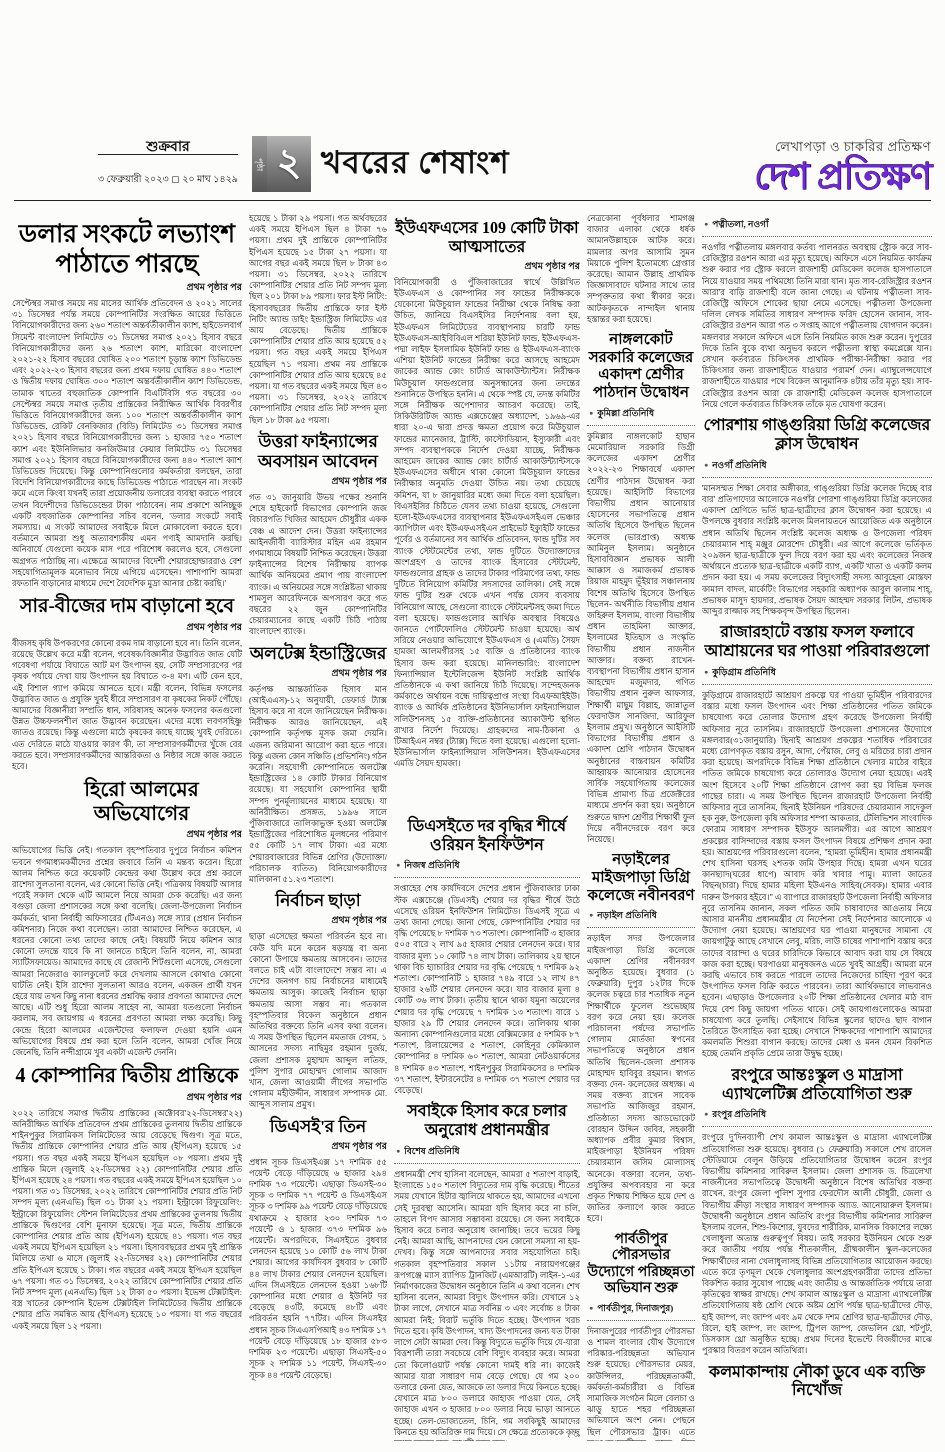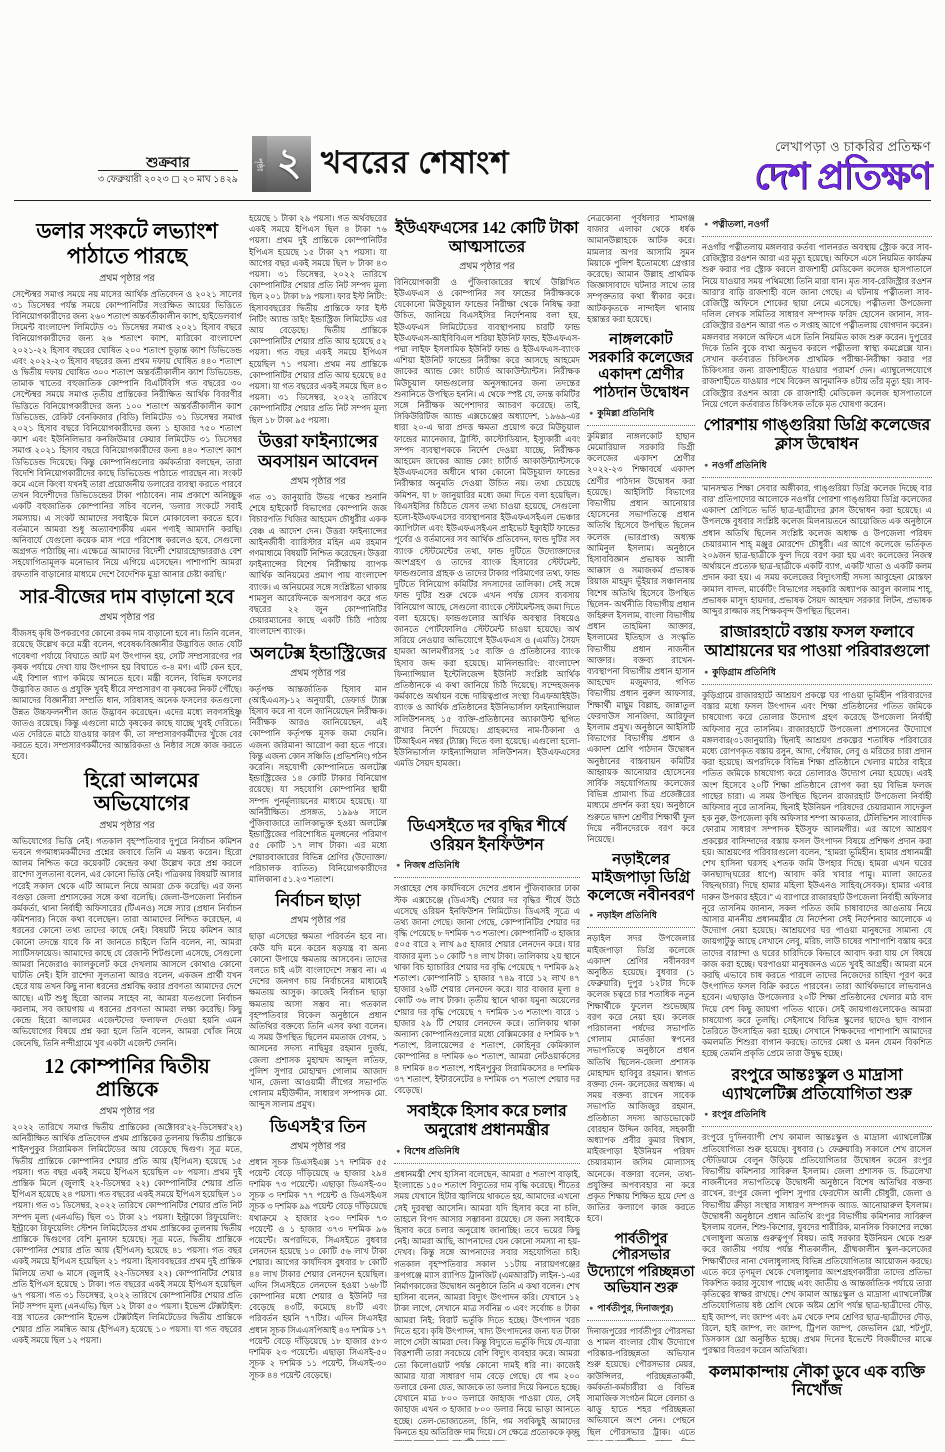--- a/index.html
+++ b/index.html
@@ -23,21 +23,21 @@
     height:108px;
     box-sizing:border-box;
   }
   .dateblock{
     margin-left:84px;
     text-align:center;
     padding-bottom:14px;
     white-space:nowrap;
   }
   .weekday{font-weight:bold;font-size:14px;line-height:15px;}
-  .dateline{font-size:9.5px;line-height:13px;border-top:1px solid #222;padding-top:2px;}
+  .dateline{font-size:9.5px;line-height:13px;border-top:1px solid #222;padding-top:18px;}
   .pagebox{
     display:flex;
     margin:0 10px 8px 14px;
     height:56px;
   }
   .pagebox .strip{
     width:15px;
     background:linear-gradient(#9a9a9a,#555);
     color:#fff;
     font-size:8px;
@@ -93,22 +93,22 @@
   .blk{margin-bottom:4px;}
   .blk.h{
     font-weight:bold;
     text-align:center;
     line-height:1.18;
     margin:6px 0 2px 0;
     color:#000;
   }
   .blk.sub{
     font-size:9.5px;
-    font-weight:normal;
-    text-align:center;
+    font-weight:bold;
+    text-align:right;
     margin:0 0 3px 0;
   }
   .blk.byline{
     font-size:9px;
     font-weight:bold;
     text-align:left;
     padding:2px 0 4px 2px;
     border-bottom:1px dotted #666;
     margin:2px 0 5px 0;
   }
@@ -143,50 +143,50 @@
     <div class="section-title">খবরের শেষাংশ</div>
     <div class="mast">
       <div class="tagline">লেখাপড়া ও চাকরির প্রতিক্ষণ</div>
       <div class="mastname">দেশ প্রতিক্ষণ</div>
     </div>
   </div>
   <div class="hdr-rule"></div>
 
   <div class="cols" id="cols">
       <div class="col" style="width: 230px;">
-        <div class="blk h" style="font-size: 21px;">ডলার সংকটে লভ্যাংশ পাঠাতে পারছে</div>
+        <div class="blk h" style="font-size: 25px;">ডলার সংকটে লভ্যাংশ পাঠাতে পারছে</div>
         <div class="blk sub">প্রথম পৃষ্ঠার পর</div>
         <div class="blk body">সেপ্টেম্বর সমাপ্ত সময়ে নয় মাসের আর্থিক প্রতিবেদন ও ২০২১ সালের ৩১ ডিসেম্বর পর্যন্ত সময়ে কোম্পানিটির সংরক্ষিত আয়ের ভিত্তিতে বিনিয়োগকারীদের জন্য ২৬০ শতাংশ অন্তর্বর্তীকালীন ক্যাশ, হাইডেলবার্গ সিমেন্ট বাংলাদেশ লিমিটেড ৩১ ডিসেম্বর সমাপ্ত ২০২১ হিসাব বছরে বিনিয়োগকারীদের জন্য ২৬ শতাংশ ক্যাশ, মারিকো বাংলাদেশ ২০২১-২২ হিসাব বছরের ঘোষিত ২০০ শতাংশ চূড়ান্ত ক্যাশ ডিভিডেন্ড এবং ২০২২-২৩ হিসাব বছরের জন্য প্রথম দফায় ঘোষিত ৪৪০ শতাংশ ও দ্বিতীয় দফায় ঘোষিত ৩০০ শতাংশ অন্তর্বর্তীকালীন ক্যাশ ডিভিডেন্ড, তামাক খাতের বহুজাতিক কোম্পানি বিএটিবিসি গত বছরের ৩০ সেপ্টেম্বর সময়ে সমাপ্ত তৃতীয় প্রান্তিকের নিরীক্ষিত আর্থিক বিবরণীর ভিত্তিতে বিনিয়োগকারীদের জন্য ১০০ শতাংশ অন্তর্বর্তীকালীন ক্যাশ ডিভিডেন্ড, রেকিট বেনকিজার (বিডি) লিমিটেড ৩১ ডিসেম্বর সমাপ্ত ২০২১ হিসাব বছরে বিনিয়োগকারীদের জন্য ১ হাজার ৭৫০ শতাংশ ক্যাশ এবং ইউনিলিভার কনজিউমার কেয়ার লিমিটেড ৩১ ডিসেম্বর সমাপ্ত ২০২১ হিসাব বছরে বিনিয়োগকারীদের জন্য ৪৪০ শতাংশ ক্যাশ ডিভিডেন্ড দিয়েছে। কিন্তু কোম্পানিগুলোর কর্মকর্তারা বলছেন, তারা বিদেশি বিনিয়োগকারীদের কাছে ডিভিডেন্ড পাঠাতে পারছেন না। সংকট কমে এলে কিংবা যখনই তারা প্রয়োজনীয় ডলারের ব্যবস্থা করতে পারবে তখন বিদেশীদের ডিভিডেন্ডের টাকা পাঠাবেন। নাম প্রকাশে অনিচ্ছুক একটি বহুজাতিক কোম্পানির সচিব বলেন, 'ডলার সংকটে সবাই সমস্যায়। এ সংকট আমাদের সবাইকে মিলে মোকাবেলা করতে হবে। বর্তমানে আমরা শুধু অত্যাবশ্যকীয় এমন পণ্যই আমদানি করছি। অনিবার্যে যেগুলো কয়েক মাস পরে পরিশোধ করলেও হবে, সেগুলো অগ্রগত পাঠাচ্ছি না। এক্ষেত্রে আমাদের বিদেশী শেয়ারহোল্ডাররাও বেশ সহযোগিতামূলক মনোভাব নিয়ে এগিয়ে এসেছেন। পাশাপাশি আমরা রফতানি বাড়ানোর মাধ্যমে দেশে বৈদেশিক মুদ্রা আনার চেষ্টা করছি।'</div>
         <div class="blk h" style="font-size: 19px;">সার-বীজের দাম বাড়ানো হবে</div>
         <div class="blk sub">প্রথম পৃষ্ঠার পর</div>
         <div class="blk body">বীজসহ কৃষি উপকরণের কোনো রকম দাম বাড়ানো হবে না। তিনি বলেন, রয়েছে উল্লেখ করে মন্ত্রী বলেন, গবেষক/বিজ্ঞানীর উদ্ভাবিত জাত যেটি গবেষণা পর্যায়ে বিঘাতে আট মণ উৎপাদন হয়, সেটি সম্প্রসারণের পর কৃষক পর্যায়ে দেখা যায় উৎপাদন হয় বিঘাতে ৩-৪ মণ। এটি কেন হবে, এই বিশাল গ্যাপ কমিয়ে আনতে হবে। মন্ত্রী বলেন, বিভিন্ন ফসলের উদ্ভাবিত জাত ও প্রযুক্তি খুবই ধীরে সম্প্রসারণ বা কৃষকের নিকট পৌঁছে। আমাদের বিজ্ঞানীরা সম্প্রতি ধান, সরিষাসহ অনেক ফসলের কতগুলো উন্নত উচ্চফলনশীল জাত উদ্ভাবন করেছেন। এদের মধ্যে লবণসহিষ্ণু জাতও রয়েছে। কিন্তু এগুলো মাঠে কৃষকের কাছে যাচ্ছে খুবই দেরিতে। এত দেরিতে মাঠে যাওয়ার কারণ কী, তা সম্প্রসারণকর্মীদের খুঁজে বের করতে হবে। সম্প্রসারণকর্মীদের আন্তরিকতা ও নিষ্ঠার সঙ্গে কাজ করতে হবে।</div>
         <div class="blk h" style="font-size: 20px; margin-left: 29px;">হিরো আলমের অভিযোগের</div>
         <div class="blk sub">প্রথম পৃষ্ঠার পর</div>
         <div class="blk body">অভিযোগের ভিত্তি নেই। গতকাল বৃহস্পতিবার দুপুরে নির্বাচন কমিশন ভবনে গণমাধ্যমকর্মীদের প্রশ্নের জবাবে তিনি এ মন্তব্য করেন। হিরো আলম নিশ্চিত করে কয়েকটি কেন্দ্রের কথা উল্লেখ করে প্রশ্ন করলে রাশেদা সুলতানা বলেন, এর কোনো ভিত্তি নেই। পত্রিকায় বিষয়টি আসার পরেই সকাল থেকে এটি আমলে নিয়ে আমরা চেক করেছি। এর জন্য বগুড়া জেলা প্রশাসকের সঙ্গে কথা বলেছি। জেলা-উপজেলা নির্বাচন কর্মকর্তা, থানা নির্বাহী অফিসারের (টিএনও) সঙ্গে স্যার (প্রধান নির্বাচন কমিশনার) নিজে কথা বলেছেন। তারা আমাদের নিশ্চিত করেছেন, এ ধরনের কোনো তথ্য তাদের কাছে নেই। বিষয়টি নিয়ে কমিশন আর কোনো তদন্তে যাবে কি না জানতে চাইলে তিনি বলেন, না, আমরা স্যাটিসফায়েড। আমাদের কাছে যে রেজাল্ট শিটগুলো এসেছে, সেগুলো আমরা নিজেরাও ক্যালকুলেট করে দেখলাম আসলে কোথাও কোনো ঘাটতি নেই। ইসি রাশেদা সুলতানা আরও বলেন, একজন প্রার্থী যখন হেরে যায় তখন কিছু নানা ধরনের প্রশ্নবিদ্ধ করার প্রবণতা আমাদের দেশে আছে। এটি শুধু হিরো আলম সাহেব না, আমরা যতগুলো নির্বাচন করলাম, সব জায়গায় এ ধরনের প্রবণতা আমরা লক্ষ্য করেছি। কিছু কেন্দ্রে হিরো আলমের এজেন্টদের ফলাফল দেওয়া হয়নি এমন অভিযোগের বিষয়ে প্রশ্ন করা হলে তিনি বলেন, আমরা খোঁজ নিয়ে জেনেছি, তিনি নন্দীগ্রামে খুব একটা এজেন্ট দেননি।</div>
-        <div class="blk h" style="font-size: 20px;">12 কোম্পানির দ্বিতীয় প্রান্তিকে</div>
+        <div class="blk h" style="font-size: 20px;">4 কোম্পানির দ্বিতীয় প্রান্তিকে</div>
         <div class="blk sub">প্রথম পৃষ্ঠার পর</div>
         <div class="blk body">২০২২ তারিখে সমাপ্ত দ্বিতীয় প্রান্তিকের (অক্টোবর'২২-ডিসেম্বর'২২) অনিরীক্ষিত আর্থিক প্রতিবেদন প্রথম প্রান্তিকের তুলনায় দ্বিতীয় প্রান্তিকে শাইনপুকুর সিরামিকস লিমিটেডের আয় বেড়েছে দ্বিগুণ। সূত্র মতে, দ্বিতীয় প্রান্তিকে কোম্পানির শেয়ার প্রতি আয় (ইপিএস) হয়েছে ১৫ পয়সা। গত বছর একই সময়ে ইপিএস হয়েছিল ০৮ পয়সা। প্রথম দুই প্রান্তিক মিলে (জুলাই ২২-ডিসেম্বর ২২) কোম্পানিটির শেয়ার প্রতি ইপিএস হয়েছে ২৪ পয়সা। গত বছরের একই সময়ে ইপিএস হয়েছিল ১০ পয়সা। গত ৩১ ডিসেম্বর, ২০২২ তারিখে কোম্পানিটির শেয়ার প্রতি নিট সম্পদ মূল্য (এনএভি) ছিল ৩১ টাকা ২১ পয়সা। ইন্ট্রাকো রিফুয়েলিং: ইন্ট্রাকো রিফুয়েলিং স্টেশন লিমিটেডের প্রথম প্রান্তিকের তুলনায় দ্বিতীয় প্রান্তিকে দ্বিগুণের বেশি মুনাফা হয়েছে। সূত্র মতে, দ্বিতীয় প্রান্তিকে কোম্পানির শেয়ার প্রতি আয় (ইপিএস) হয়েছে ৪১ পয়সা। গত বছর একই সময়ে ইপিএস হয়েছিল ২১ পয়সা। হিসাববছরের প্রথম দুই প্রান্তিক মিলিয়ে তথা ৬ মাসে (জুলাই ২২-ডিসেম্বর ২২) কোম্পানিটির শেয়ার প্রতি ইপিএস হয়েছে ১ টাকা। গত বছরের একই সময়ে ইপিএস হয়েছিল ৬৭ পয়সা। গত ৩১ ডিসেম্বর, ২০২২ তারিখে কোম্পানিটির শেয়ার প্রতি নিট সম্পদ মূল্য (এনএভি) ছিল ১২ টাকা ৫০ পয়সা। ইভেন্স টেক্সটাইল: বস্ত্র খাতের কোম্পানি ইভেন্স টেক্সটাইল লিমিটেডের দ্বিতীয় প্রান্তিকে শেয়ার প্রতি সমন্বিত আয় (ইপিএস) হয়েছে ১০ পয়সা। যা গত বছরের একই সময়ে ছিল ১২ পয়সা।</div>
       </div>
       <div class="col" style="width: 138px;">
         <div class="blk body">হয়েছে ১ টাকা ২৯ পয়সা। গত অর্থবছরের একই সময়ে ইপিএস ছিল ৪ টাকা ৭৬ পয়সা। প্রথম দুই প্রান্তিকে কোম্পানিটির ইপিএস হয়েছে ১৫ টাকা ২৭ পয়সা। যা আগের বছর একই সময়ে ছিল ৮ টাকা ৪৩ পয়সা। ৩১ ডিসেম্বর, ২০২২ তারিখে কোম্পানিটির শেয়ার প্রতি নিট সম্পদ মূল্য ছিল ২০১ টাকা ৮৯ পয়সা। ফার ইস্ট নিটিং: হিসাববছরের দ্বিতীয় প্রান্তিকে ফার ইস্ট নিটিং অ্যান্ড ডাইং ইন্ডাস্ট্রিজ লিমিটেড এর আয় বেড়েছে। দ্বিতীয় প্রান্তিকে কোম্পানিটির শেয়ার প্রতি আয় হয়েছে ৫২ পয়সা। গত বছর একই সময়ে ইপিএস হয়েছিল ৭১ পয়সা। প্রথম নয় প্রান্তিকে কোম্পানিটির শেয়ার প্রতি আয় হয়েছে ৪৫ পয়সা। যা গত বছরের একই সময়ে ছিল ৪৩ পয়সা। ৩১ ডিসেম্বর, ২০২২ তারিখে কোম্পানিটির শেয়ার প্রতি নিট সম্পদ মূল্য ছিল ১৮ টাকা ৯৫ পয়সা।</div>
         <div class="blk h" style="font-size: 17px;">উত্তরা ফাইন্যান্সের অবসায়ন আবেদন</div>
         <div class="blk sub">প্রথম পৃষ্ঠার পর</div>
         <div class="blk body">গত ৩১ জানুয়ারি উভয় পক্ষের শুনানি শেষে হাইকোর্ট বিভাগের কোম্পানি জজ বিচারপতি খিজির আহমেদ চৌধুরীর একক বেঞ্চ এ আদেশ দেন। উত্তরা ফাইন্যান্সের আইনজীবী ব্যারিস্টার মহিন এম রহমান গণমাধ্যমে বিষয়টি নিশ্চিত করেছেন। উত্তরা ফাইন্যান্সের বিশেষ নিরীক্ষায় ব্যাপক আর্থিক অনিয়মের প্রমাণ পায় বাংলাদেশ ব্যাংক। এ অনিয়মের সঙ্গে সংশ্লিষ্টতা থাকায় শামসুল আরেফিনকে অপসারণ করে গত বছরের ২২ জুন কোম্পানিটির চেয়ারম্যানের কাছে একটি চিঠি পাঠায় বাংলাদেশ ব্যাংক।</div>
         <div class="blk h" style="font-size: 17px;">অলটেক্স ইন্ডাস্ট্রিজের</div>
         <div class="blk sub">প্রথম পৃষ্ঠার পর</div>
         <div class="blk body">কর্তৃপক্ষ আন্তর্জাতিক হিসাব মান (আইএএস)-১২ অনুযায়ী, ডেফার্ড ট্যাক্স হিসাব করে না বলে জানিয়েছেন নিরীক্ষক। নিরীক্ষক আরও জানিয়েছেন, এই কোম্পানি কর্তৃপক্ষ মূসক জমা দেয়নি। এজন্য জরিমানা আরোপ করা হতে পারে। কিন্তু এজন্য কোন সঞ্চিতি (প্রভিশনিং) গঠন করেনি। সহযোগী কোম্পানিতে অলটেক্স ইন্ডাস্ট্রিজের ১৪ কোটি টাকার বিনিয়োগ রয়েছে। যা সহযোগি কোম্পানির স্থায়ী সম্পদ পুনর্মূল্যায়নের মাধ্যমে হয়েছে। যা অনিরীক্ষিত। প্রসঙ্গত, ১৯৯৬ সালে পুঁজিবাজারে তালিকাভুক্ত হওয়া অলটেক্স ইন্ডাস্ট্রিজের পরিশোধিত মূলধনের পরিমাণ ৫৫ কোটি ১৭ লাখ টাকা। এর মধ্যে শেয়ারবাজারের বিভিন্ন শ্রেণির (উদ্যোক্তা/পরিচালক ব্যতিত) বিনিয়োগকারীদের মালিকানা ৫১.২৩ শতাংশ।</div>
         <div class="blk h" style="font-size: 17px;">নির্বাচন ছাড়া</div>
         <div class="blk sub">প্রথম পৃষ্ঠার পর</div>
         <div class="blk body">ছাড়া এসেছের ক্ষমতা পরিবর্তন হবে না। কেউ যদি মনে করেন ষড়যন্ত্র বা অন্য কোনো উপায়ে ক্ষমতায় আসবেন। তাদের বলতে চাই এটা বাংলাদেশে সম্ভব না। এ দেশের জনগণ চায় নির্বাচনের মাধ্যমেই ক্ষমতায় আসুক। কাজেই নির্বাচন ছাড়া ক্ষমতায় আসা সম্ভব না। গতকাল বৃহস্পতিবার বিকেল অনুষ্ঠানে প্রধান অতিথির বক্তব্যে তিনি এসব কথা বলেন। এ সময় উপস্থিত ছিলেন মমতাজ বেগম, ১ আসনের সদস্য নাছিমুর রহমান দুর্জয়, জেলা প্রশাসক মুহাম্মদ আব্দুল লতিফ, পুলিশ সুপার মোহাম্মদ গোলাম আজাদ খান, জেলা আওয়ামী লীগের সভাপতি গোলাম মহীউদ্দীন, সাধারণ সম্পাদক মো. আব্দুস সালাম প্রমুখ।</div>
         <div class="blk h" style="font-size: 17px;">ডিএসই'র তিন</div>
         <div class="blk sub">প্রথম পৃষ্ঠার পর</div>
         <div class="blk body">প্রধান সূচক ডিএসইএক্স ১৭ দশমিক ৫৫ পয়েন্ট বেড়ে দাঁড়িয়েছে ৬ হাজার ২৯৪ দশমিক ৭৩ পয়েন্টে। এছাড়া ডিএসই-৩০ সূচক ৩ দশমিক ৭৭ পয়েন্ট ও ডিএসইএস সূচক ৩ দশমিক ৯৯ পয়েন্ট বেড়ে দাঁড়িয়েছে যথাক্রমে ২ হাজার ২৩০ দশমিক ৭৩ পয়েন্টে ও ১ হাজার ৩৭৩ দশমিক ৯৬ পয়েন্টে। অপরদিকে, সিএসইতে বুধবার লেনদেন হয়েছে ১০ কোটি ৫৬ লাখ টাকা শেয়ার। আগের কার্যদিবস বুধবার ৮ কোটি ৪৪ লাখ টাকার শেয়ার লেনদেন হয়েছিল। এদিন সিএসইতে লেনদেন হওয়া ১৬৮টি কোম্পানির মধ্যে শেয়ার ও ইউনিট দর বেড়েছে ৪৩টি, কমেছে ৪৮টি এবং পরিবর্তন হয়নি ৭৭টির। এদিন সিএসইর প্রধান সূচক সিএএসপিআই ৪৩ দশমিক ১৭ পয়েন্ট বেড়ে দাঁড়িয়েছে ১৮ হাজার ৫৮৩ দশমিক ২৩ পয়েন্টে। এছাড়া সিএসই-৫০ সূচক ২ দশমিক ১১ পয়েন্ট, সিএসই-৩০ সূচক ৪৪ পয়েন্ট বেড়েছে।</div>
       </div>
       <div class="col" style="width: 186px;">
-        <div class="blk h" style="font-size: 16px;">ইউএফএসের 142 কোটি টাকা আত্মসাতের</div>
+        <div class="blk h" style="font-size: 16px;">ইউএফএসের 109 কোটি টাকা আত্মসাতের</div>
         <div class="blk sub">প্রথম পৃষ্ঠার পর</div>
         <div class="blk body">বিনিয়োগকারী ও পুঁজিবাজারের স্বার্থে উল্লিখিত ইউএফএস ও কোম্পানির সব ফান্ডের নিরীক্ষককে যেকোনো মিউচুয়াল ফান্ডের নিরীক্ষা থেকে নিষিদ্ধ করা উচিত, জানিয়ে বিএসইসির নির্দেশনায় বলা হয়, ইউএফএস লিমিটেডের ব্যবস্থাপনায় চারটি ফান্ড ইউএফএস-আইবিবিএল শরিয়া ইউনিট ফান্ড, ইউএফএস-পদ্মা লাইফ ইসলামিক ইউনিট ফান্ড ও ইউএফএস-ব্যাংক এশিয়া ইউনিট ফান্ডের নিরীক্ষা করে আসছে আহমেদ জাকের অ্যান্ড কোং চার্টার্ড আকাউন্ট্যান্টস। নিরীক্ষক মিউচুয়াল ফান্ডগুলোর অনুসন্ধানের জন্য তদন্তের শুনানিতে উপস্থিত হননি। এ থেকে স্পষ্ট যে, তদন্ত কমিটির সঙ্গে নিরীক্ষক অপেশাদার আচরণ করেছে। তাই, সিকিউরিটিজ অ্যান্ড এক্সচেঞ্জের অধ্যাদেশ, ১৯৬৯-এর ধারা ২০-এ দ্বারা প্রদত্ত ক্ষমতা প্রয়োগ করে মিউচুয়াল ফান্ডের ম্যানেজার, ট্রাস্টি, কাস্টোডিয়ান, ইস্যুকারী এবং সম্পদ ব্যবস্থাপককে নির্দেশ দেওয়া যাচ্ছে, নিরীক্ষক আহমেদ জাকের অ্যান্ড কোং চার্টার্ড আকাউন্ট্যান্টসকে ইউএফএসের অধীনে থাকা কোনো মিউচুয়াল ফান্ডের নিরীক্ষার অনুমতি দেওয়া উচিত নয়। তথ্য চেয়েছে কমিশন, যা ৮ জানুয়ারির মধ্যে জমা দিতে বলা হয়েছিল। বিএসইসির চিঠিতে যেসব তথ্য চাওয়া হয়েছে, সেগুলো হলো-ইউএফএসের ব্যবস্থাপনার ইউএফএসইএল ভেঞ্চার ক্যাপিটাল এবং ইউএফএসইএন প্রাইভেট ইক্যুইটি ফান্ডের পূর্বের ও বর্তমানের সব আর্থিক প্রতিবেদন, ফান্ড দুটির সব ব্যাংক স্টেটমেন্টের তথ্য, ফান্ড দুটিতে উদ্যোক্তাদের অংশগ্রহণ ও তাদের ব্যাংক হিসাবের স্টেটমেন্ট, ফান্ডগুলোর গ্রাহক ও তাদের টাকার পরিমাণের তথ্য, ফান্ড দুটিতে বিনিয়োগ কমিটির সদস্যদের তালিকা। সেই সঙ্গে ফান্ড দুটির শুরু থেকে এখন পর্যন্ত যেসব ব্যবসায় বিনিয়োগ আছে, সেগুলো ব্যাংকে স্টেটমেন্টসহ জমা দিতে বলা হয়েছে। ফান্ডগুলোর আর্থিক অবস্থার বিষয়েও জানতে পোর্টফোলিও স্টেটমেন্ট চাওয়া হয়েছে। অর্থ সরিয়ে নেওয়ার অভিযোগে ইউএফএস ও (এমডি) সৈয়দ হামজা আলমগীরসহ ১৫ ব্যক্তি ও প্রতিষ্ঠানের ব্যাংক হিসাব জব্দ করা হয়েছে। মানিলন্ডারিং: বাংলাদেশ ফিন্যান্সিয়াল ইন্টেলিজেন্স ইউনিট সংশ্লিষ্ট আর্থিক প্রতিষ্ঠানকে এ কথা জানিয়ে চিঠি দিয়েছে। সন্দেহজনক কর্মকাণ্ডে অর্থায়ন বন্ধে দায়িত্বপ্রাপ্ত সংস্থা বিএফআইইউ। ব্যাংক ও আর্থিক প্রতিষ্ঠানের ইউনিভার্সাল ফাইন্যান্সিয়াল সলিউশনসহ ১৫ ব্যক্তি-প্রতিষ্ঠানের অ্যাকাউন্ট স্থগিত রাখার নির্দেশ দিয়েছে। গ্রাহকদের নাম-ঠিকানা ও টিআইএন নম্বর (ট্যাক্স) দিতে বলা হয়েছে। এগুলো হলো-ইউনিভার্সাল ফাইন্যান্সিয়াল সলিউশনস। ইউএফএসের এমডি সৈয়দ হামজা।</div>
         <div class="blk h" style="font-size: 16px; margin-top: 47px;">ডিএসইতে দর বৃদ্ধির শীর্ষে ওরিয়ন ইনফিউশন</div>
         <div class="blk byline"><span class="bullet">●</span><span>নিজস্ব প্রতিনিধি</span></div>
         <div class="blk body">সপ্তাহের শেষ কার্যদিবসে দেশের প্রধান পুঁজিবাজার ঢাকা স্টক এক্সচেঞ্জে (ডিএসই) শেয়ার দর বৃদ্ধির শীর্ষে উঠে এসেছে ওরিয়ন ইনফিউশন লিমিটেড। ডিএসই সূত্রে এ তথ্য জানা গেছে। জানা গেছে, কোম্পানিটির শেয়ার দর বৃদ্ধি পেয়েছে ৮ দশমিক ৭৩ শতাংশ। কোম্পানিটি ৩ হাজার ৫০৫ বারে ২ লাখ ৯৫ হাজার শেয়ার লেনদেন করে। যার বাজার মূল্য ১০ কোটি ৭৪ লাখ টাকা। তালিকায় ২য় স্থানে থাকা বিচ হ্যাচারির শেয়ার দর বৃদ্ধি পেয়েছে ৭ দশমিক ৯২ শতাংশ। কোম্পানিটি ১ হাজার ৭৪৯ বারে ১২ লাখ ৪৭ হাজার ২৬টি শেয়ার লেনদেন করে। যার বাজার মূল্য ৪ কোটি ৩৬ লাখ টাকা। তৃতীয় স্থানে থাকা যমুনা অয়েলের শেয়ার দর বৃদ্ধি পেয়েছে ৭ দশমিক ১৩ শতাংশ। বারে ১ হাজার ২৯ টি শেয়ার লেনদেন করে। তালিকায় থাকা অন্যান্য কোম্পানিগুলোর মধ্যে বেক্সিমকোর ৫ দশমিক ৮৭ শতাংশ, রিলায়েন্সের ৫ শতাংশ, কোহিনূর কেমিক্যাল কোম্পানির ৪ দশমিক ৬০ শতাংশ, আমরা নেটওয়ার্কসের ৪ দশমিক ৪৩ শতাংশ, শাইনপুকুর সিরামিকসের ৪ দশমিক ৩৭ শতাংশ, ইন্টারনেটের ৪ দশমিক ৩৭ শতাংশ শেয়ার দর বেড়েছে।</div>
         <div class="blk h" style="font-size: 16px;">সবাইকে হিসাব করে চলার অনুরোধ প্রধানমন্ত্রীর</div>
         <div class="blk byline"><span class="bullet">●</span><span>বিশেষ প্রতিনিধি</span></div>
         <div class="blk body">প্রধানমন্ত্রী শেখ হাসিনা বলেছেন, আমরা ৫ শতাংশ বাড়াই, ইংল্যান্ডে ১৫০ শতাংশ বিদ্যুতের দাম বৃদ্ধি করেছে। শীতের সময় যেখানে হিটার জ্বালিয়ে থাকতে হয়, আমাদের এখনো সেই দুরবস্থা আসেনি। আমরা যদি হিসাব করে না চলি, তাহলে বিপদ আসার সম্ভাবনা রয়েছে। সে জন্য সবাইকে হিসাব করে চলার অনুরোধ জানাচ্ছি। তবে ভয়ের কিছু নেই। আমরা আছি, আপনাদের যেন কোনো সমস্যা না হয়-দেখব। কিন্তু সঙ্গে আপনাদের সবার সহযোগিতা চাই। গতকাল বৃহস্পতিবার সকাল ১১টায় নারায়ণগঞ্জের রূপগঞ্জে ম্যাস র‍্যাপিড ট্রানজিট (এমআরটি) লাইন-১-এর নির্মাণকাজের উদ্বোধন অনুষ্ঠানে তিনি এ কথা বলেন। শেখ হাসিনা বলেন, আমরা বিদ্যুৎ উৎপাদন করি। যেখানে ১২ টাকা লাগে, সেখানে মাত্র সর্বনিম্ন ৩ এবং সর্বোচ্চ ৪ টাকা আমরা নিই; বিরাট ভর্তুকি দিতে হচ্ছে। উৎপাদন খরচ দিতে হবে। কৃষি উৎপাদন, খাদ্য উৎপাদনের জন্য যত টাকা লাগে সেটা আমরা দেব। কিন্তু বিদ্যুতে ভর্তুকি দিয়ে যে-যারা বিত্তশালী তারা সবচেয়ে বেশি বিদ্যুৎ ব্যবহার করে। আমরা তো কিলোওয়াট পর্যন্ত কোনো দামই ধরি না। কাজেই আমার যারা সাধারণ দাম বেড়ে গেছে। যে গম ২০০ ডলারে কেনা যেত, আজকে তা ডলার দিয়ে কিনতে হচ্ছে। যেখানে মাত্র ৮০০ ডলারে জাহাজ পাওয়া যেত, সেই জাহাজ এখন ৩ হাজার ৮০০ ডলার নিয়ে ভাড়া আনতে হচ্ছে। তেল-ভোজ্যতেল, চিনি, গম সবকিছুই আমাদের কিনতে হয় অতিরিক্ত দাম দিয়ে। সে ক্ষেত্রে প্রত্যেককে কৃচ্ছ্র সাধন করতে হবে, সাশ্রয়ী হতে হবে।</div>
         <div class="blk h" style="font-size: 16px;">ময়মনসিংহে গৃহবধুকে ধর্ষণের ঘটনায় আটক ১</div>
       </div>

